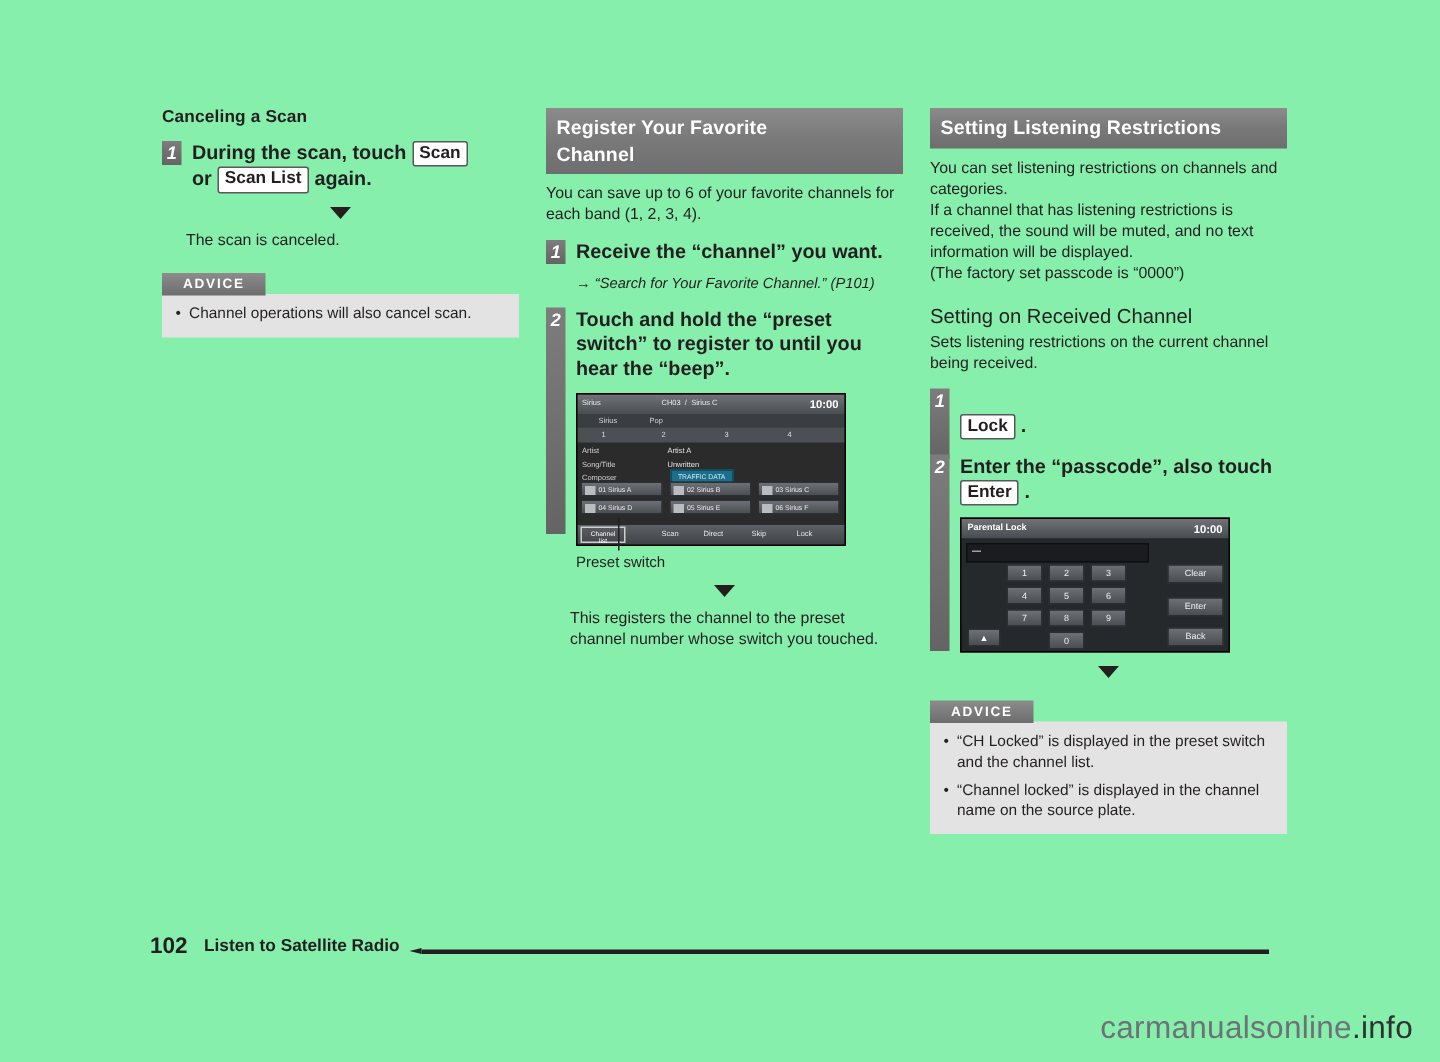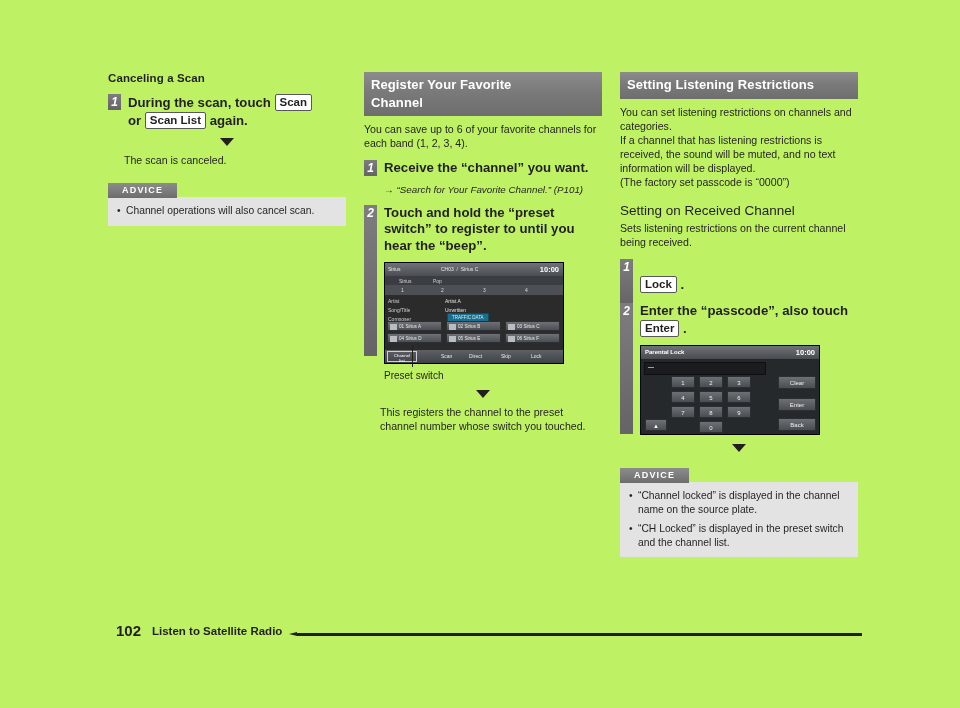--- a/index.html
+++ b/index.html
@@ -5,21 +5,21 @@
   html, body {
     margin: 0; padding: 0;
     width: 960px; height: 708px;
     background: #ffffff;
     font-family: "Liberation Sans", sans-serif;
     overflow: hidden;
   }
   .page {
     position: relative;
     width: 960px; height: 708px;
-    background: #bef264;
+    background: #86efac;
   }
   .cols {
     position: absolute;
     left: 0; top: 72px;
     width: 960px;
   }
   .col {
     position: absolute;
     top: 0;
     width: 238px;
@@ -304,21 +304,21 @@
     background: linear-gradient(to bottom, #6d7176, #4a4d51);
     border: 1px solid #2b2e32;
     color: #fff; font-size: 6px;
     text-align: center; line-height: 12px;
     box-sizing: border-box;
   }
 
   
   .footer {
     position: absolute;
-    left: 116px; bottom: 66px;
+    left: 100px; bottom: 66px;
     width: 746px;
     height: 20px;
   }
   .footer .pgnum {
     font-size: 15px;
     font-weight: bold;
     color: #231f20;
     position: absolute;
     left: 0; top: 0;
   }
@@ -534,29 +534,32 @@
           <div class="arrowbtn">▲</div>
         </div>
       </div>
 
       <div class="tri"></div>
 
 
       <div class="advice-wrap">
         <div class="advice-tab">ADVICE</div>
         <div class="advice-body">
+          <div class="advice-item">“CH Locked” is displayed in the preset switch and the channel list.</div>
           <div class="advice-item">“Channel locked” is displayed in the channel name on the source plate.</div>
-          <div class="advice-item">“CH Locked” is displayed in the preset switch and the channel list.</div>
         </div>
       </div>
 
     </div>
 
   </div>
 
   <div class="footer">
     <div class="pgnum">102</div>
     <div class="pgttl">Listen to Satellite Radio</div>
     <div class="rule"></div>
   </div>
 
+  <div class="watermark">
+    <span>carmanualsonline</span><b>.info</b>
+  </div>
 
 </div>
 
 </body></html>

